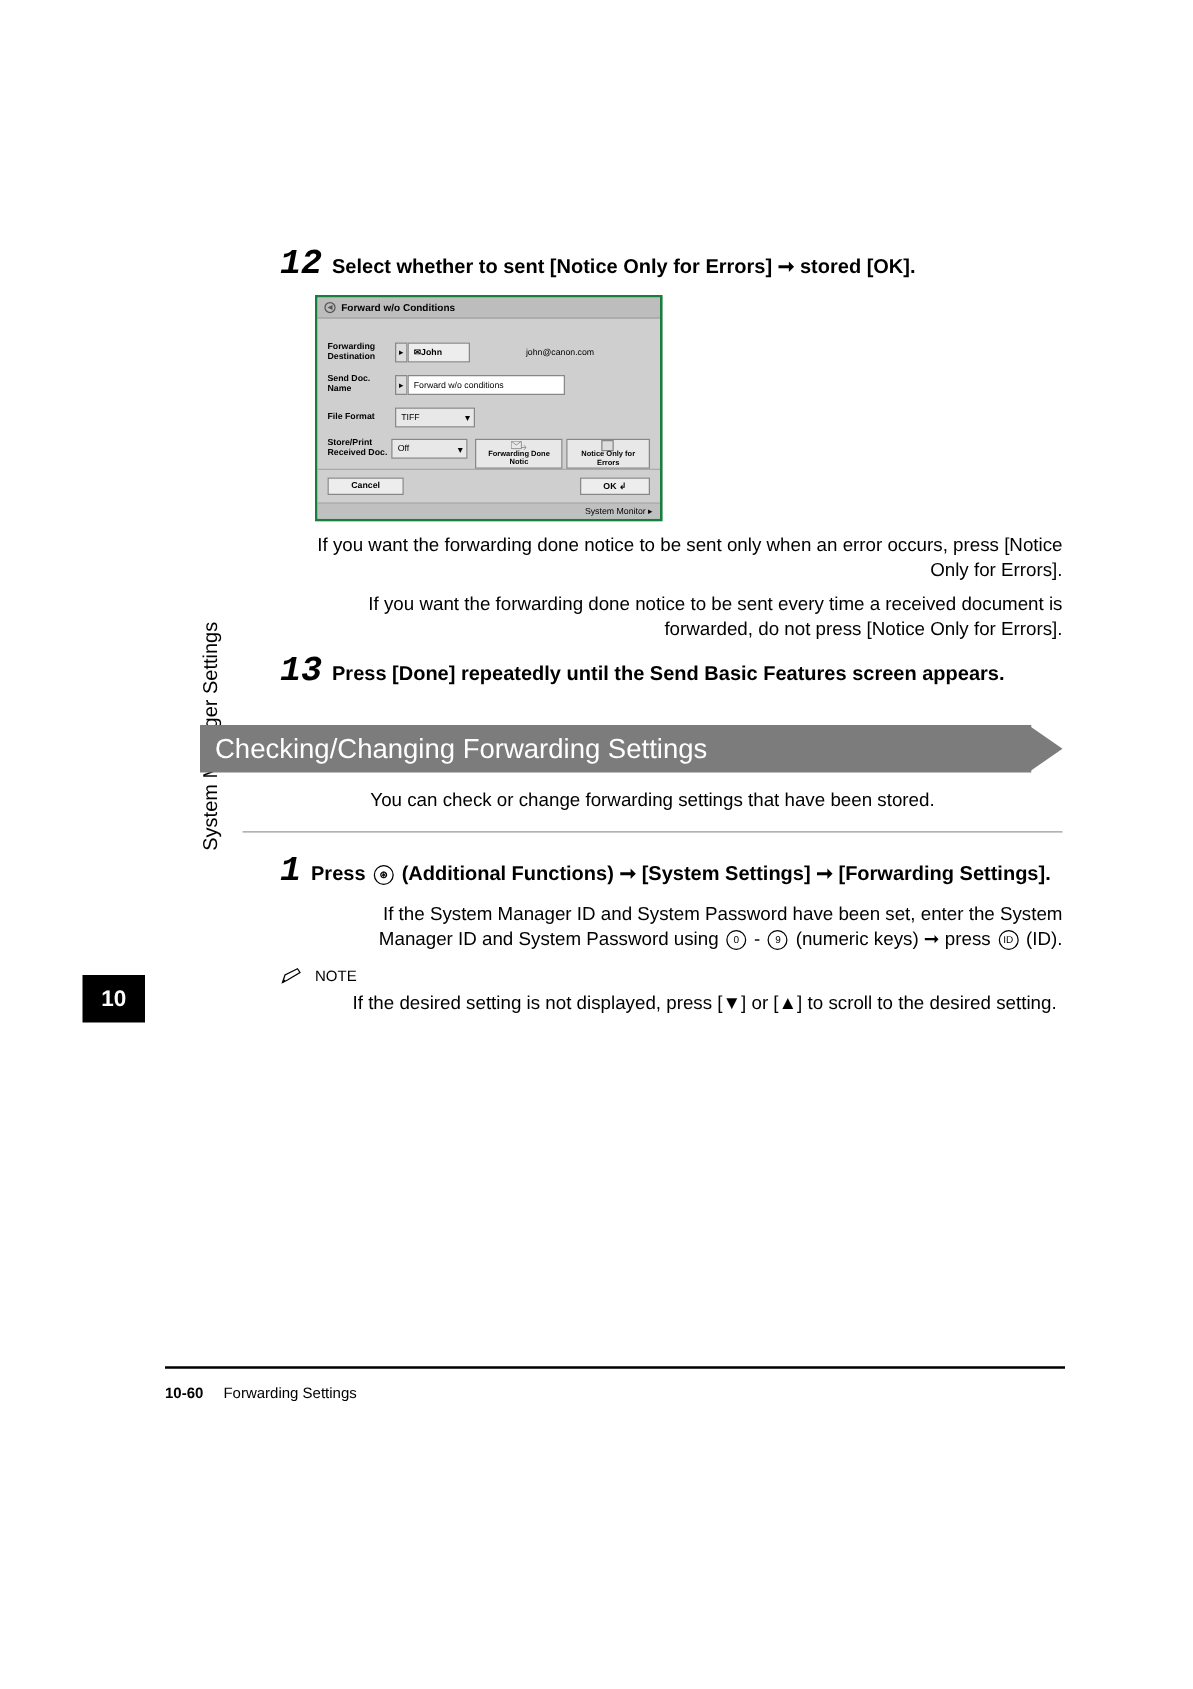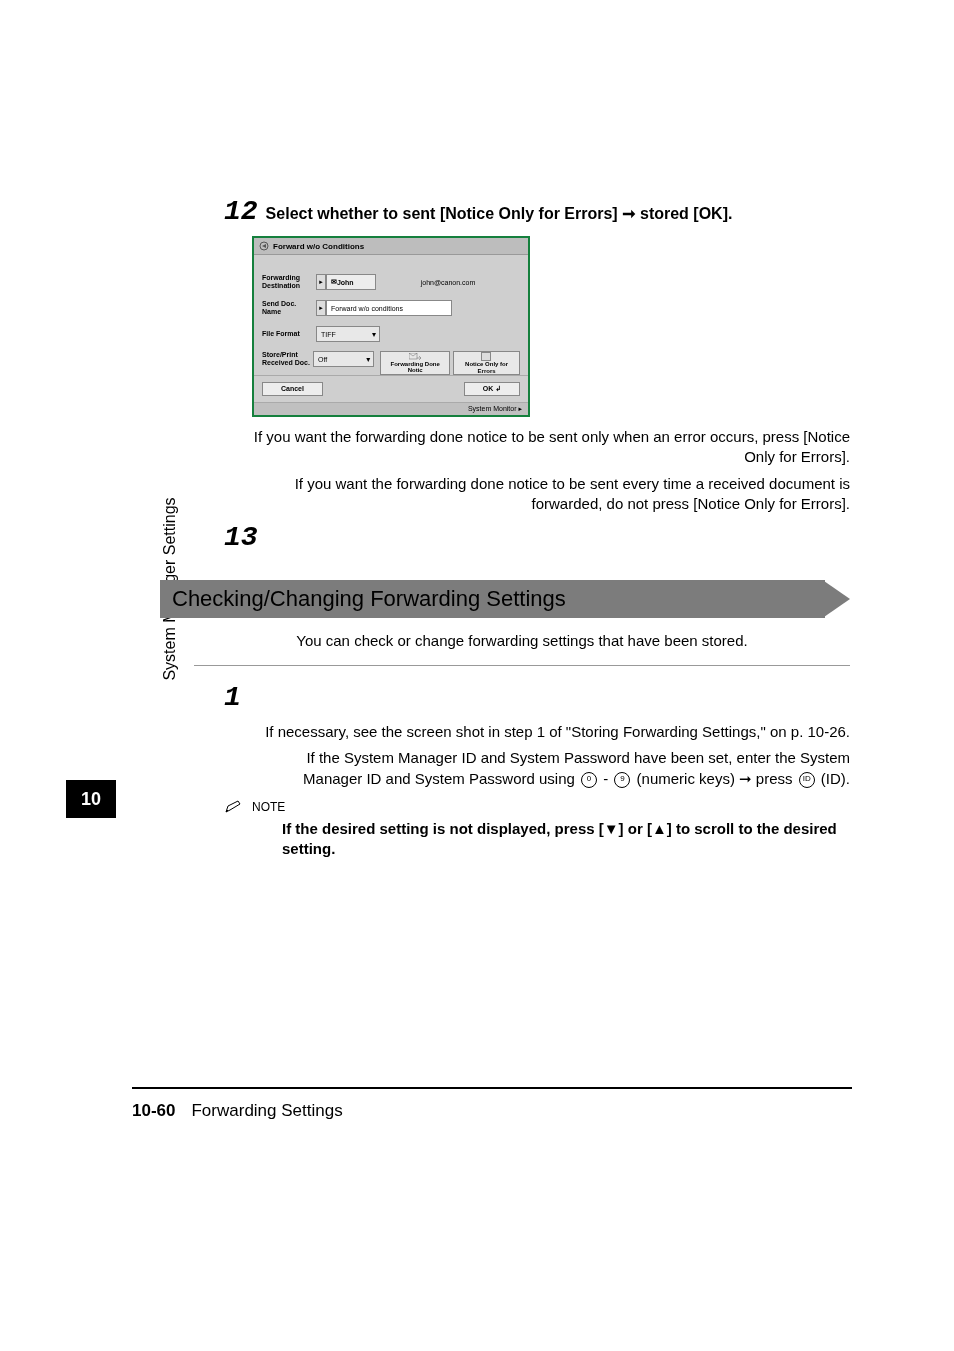--- a/index.html
+++ b/index.html
@@ -25,34 +25,34 @@
   .ss-row2 { display: flex; align-items: center; gap: 3px; }
   .ss-tiny-btn { background: #e8e8e8; border: 1px solid #888; height: 22px; display: inline-flex; flex-direction: column; justify-content: center; align-items: center; padding: 0 3px; font-size: 6px; line-height: 1.05; text-align: center; font-weight: bold; }
   .ss-check::before { content: ""; display: inline-block; width: 8px; height: 8px; border: 1px solid #888; background: #ddd; margin-right: 2px; }
   .ss-footer { display: flex; justify-content: space-between; padding: 6px 8px; background: #cfcfcf; border-top: 1px solid #aaa; }
   .ss-cancel, .ss-ok { background: #ededed; border: 1px solid #888; padding: 2px 18px; font-size: 7px; font-weight: bold; }
   .ss-ok::after { content: " ↲"; font-size:7px; }
   .ss-sys { text-align: right; background: #c0c0c0; border-top: 1px solid #aaa; padding: 2px 6px; font-size: 7px; }
   .para { font-size: 15px; line-height: 1.35; margin: 6px 0 6px 92px; text-align: right; }
   
   .section-bar { display:flex; align-items: stretch; margin-top: 28px; margin-bottom: 14px; }
-  .section-bar-main { flex:1; background:#7c7c7c; color:#000000; font-size:22px; padding:6px 12px; }
+  .section-bar-main { flex:1; background:#7c7c7c; color:#ffffff; font-size:22px; padding:6px 12px; }
   .section-bar-tri { width:0; height:0; border-top: 18px solid transparent; border-bottom: 18px solid transparent; border-left: 26px solid #7c7c7c; align-self:center; margin-left:-1px;}
   .subpara { font-size:15px; margin-left: 34px; margin-top:0; margin-bottom:16px;text-align:center; }
   .hr { height:1px; background:#999; margin:12px 0 18px 34px; }
   .step1block { margin-left: 64px; }
   .circle-icon { display:inline-flex; width:14px; height:14px; border:1px solid #000; border-radius:50%; align-items:center; justify-content:center; font-size:8px; vertical-align: middle; margin:0 2px; }
   .note-row { display:flex; align-items:center; margin-top:10px; }
   .note-row svg { margin-right:6px; }
   .note-label { font-size:12px; }
   .note-text { font-size:15px; margin: 4px 0 0 122px; line-height:1.35; }
   
   .page-footer { position:absolute; left:132px; bottom:230px; width:720px; }
   .footer-rule { height:2px; background:#000; margin-bottom:12px;}
-  .footer-text { font-size:17px; }
+  .footer-text { font-size:12px; }
   .footer-text b { margin-right:16px; }
 </style>
 </head>
 <body>
 
 <div class="page">
 
   <div class="rotated-sidebar">System Manager Settings</div>
   <div class="chapter-tab">10</div>
 
@@ -110,48 +110,51 @@
         <span class="ss-ok">OK</span>
       </div>
       <div class="ss-sys">System Monitor ▸</div>
     </div>
 
     <p class="para">If you want the forwarding done notice to be sent only when an error occurs, press [Notice Only for Errors].</p>
     <p class="para">If you want the forwarding done notice to be sent every time a received document is forwarded, do not press [Notice Only for Errors].</p>
 
     <div class="step-row" style="margin-left:64px;margin-top:10px;">
       <span class="step-num">13</span>
+      <span class="step-text">Press [Done] repeatedly until the Send Basic Features screen appears.</span>
     </div>
 
     <div class="section-bar">
       <div class="section-bar-main">Checking/Changing Forwarding Settings</div>
       <div class="section-bar-tri"></div>
     </div>
 
     <p class="subpara">You can check or change forwarding settings that have been stored.</p>
     <div class="hr"></div>
 
     <div class="step1block">
       <div class="step-row">
         <span class="step-num">1</span>
+        <span class="step-text">
+          <span>Press </span><span class="circle-icon">⊛</span><span> (Additional Functions) </span><span class="arrow">➞</span><span> [System Settings] </span><span class="arrow">➞</span><span> [Forwarding Settings].</span>
+        </span>
       </div>
 
-      <p class="para" style="margin-left:28px;">If necessary, see the screen shot in step 1 of "Storing Forwarding Settings," on p. 10-26.</p>
       <p class="para" style="margin-left:28px;">
         <span>If the System Manager ID and System Password have been set, enter the System Manager ID and System Password using </span><span class="circle-icon">0</span><span> - </span><span class="circle-icon">9</span><span> (numeric keys) </span><span class="arrow">➞</span><span> press </span><span class="circle-icon">ID</span><span> (ID).</span>
       </p>
 
       <div class="note-row">
         <svg width="22" height="16" viewBox="0 0 22 16">
             <path d="M2 13 L4 7 L14 2 L16 5 L6 11 Z" fill="none" stroke="#000" stroke-width="1"></path>
             <path d="M2 13 L4 11" stroke="#000"></path>
           </svg>
         <span class="note-label">NOTE</span>
       </div>
-      <p class="note-text" style="margin-left:58px;font-weight:bold;">If the desired setting is not displayed, press [▼] or [▲] to scroll to the desired setting.</p>
+      <p class="note-text" style="margin-left:58px;">If the desired setting is not displayed, press [▼] or [▲] to scroll to the desired setting.</p>
     </div>
 
   </div>
 
   <div class="page-footer">
     <div class="footer-rule"></div>
     <div class="footer-text">
       <b>10-60</b><span>Forwarding Settings</span>
     </div>
   </div>

